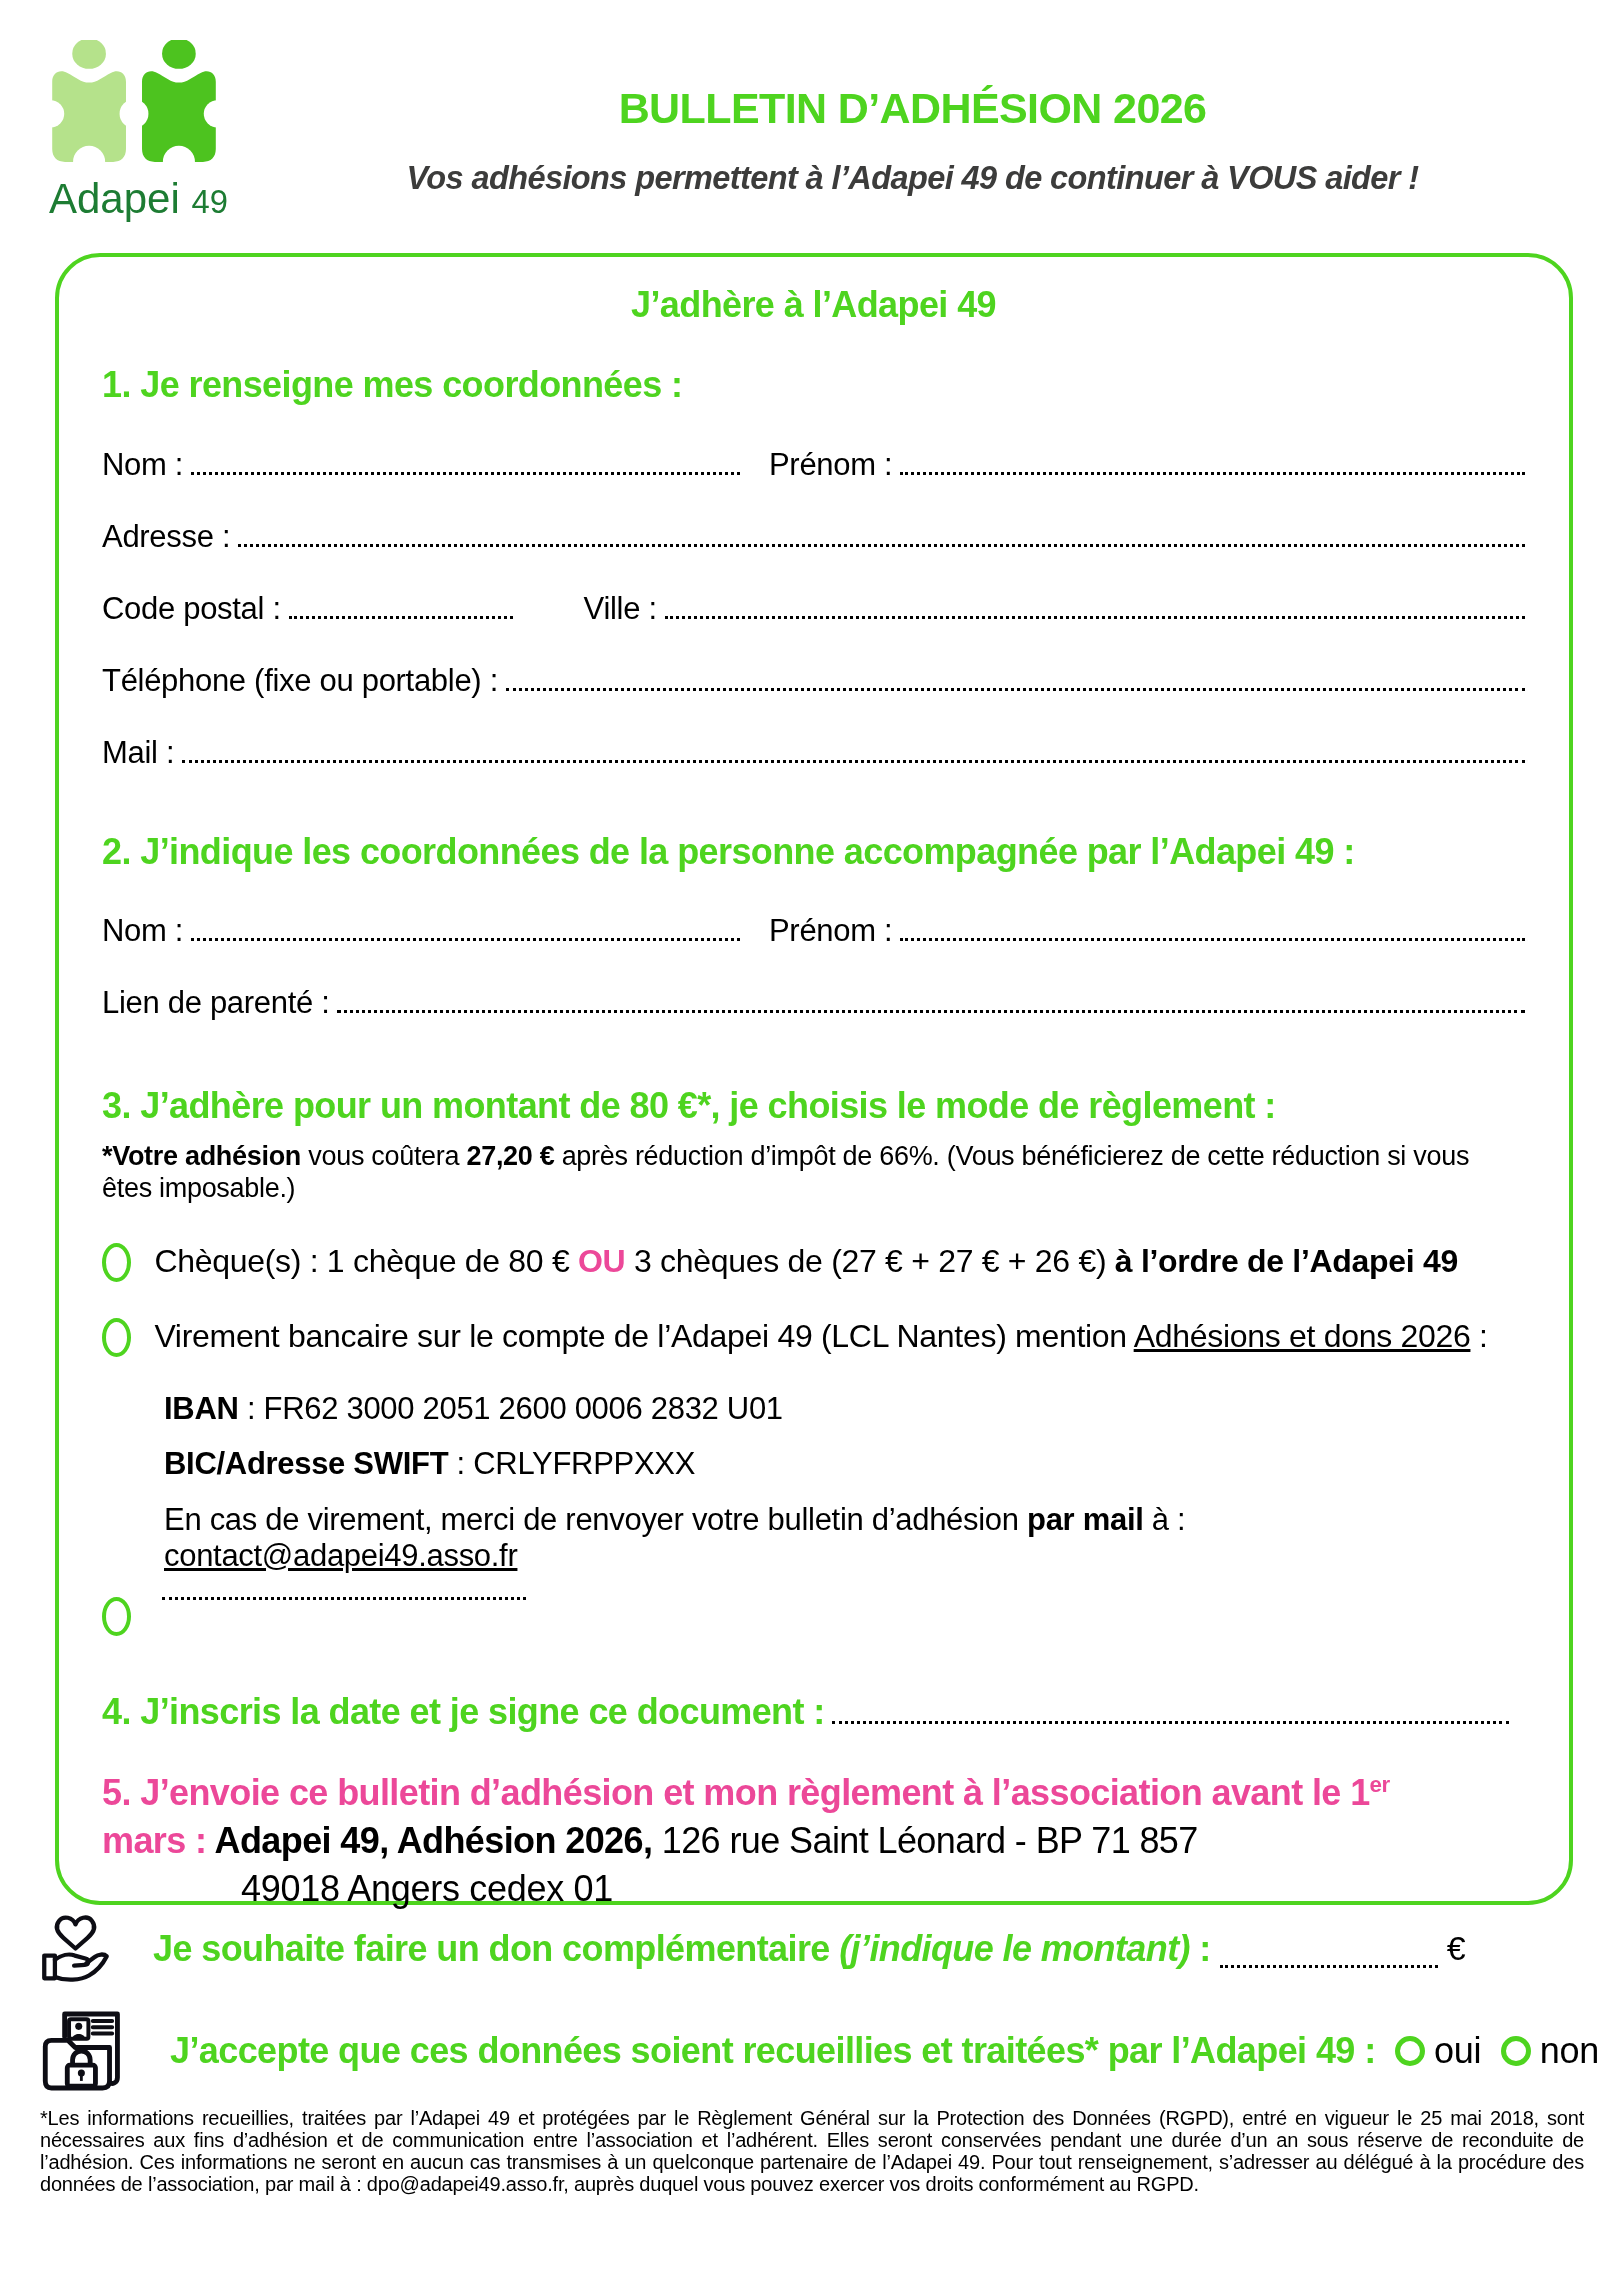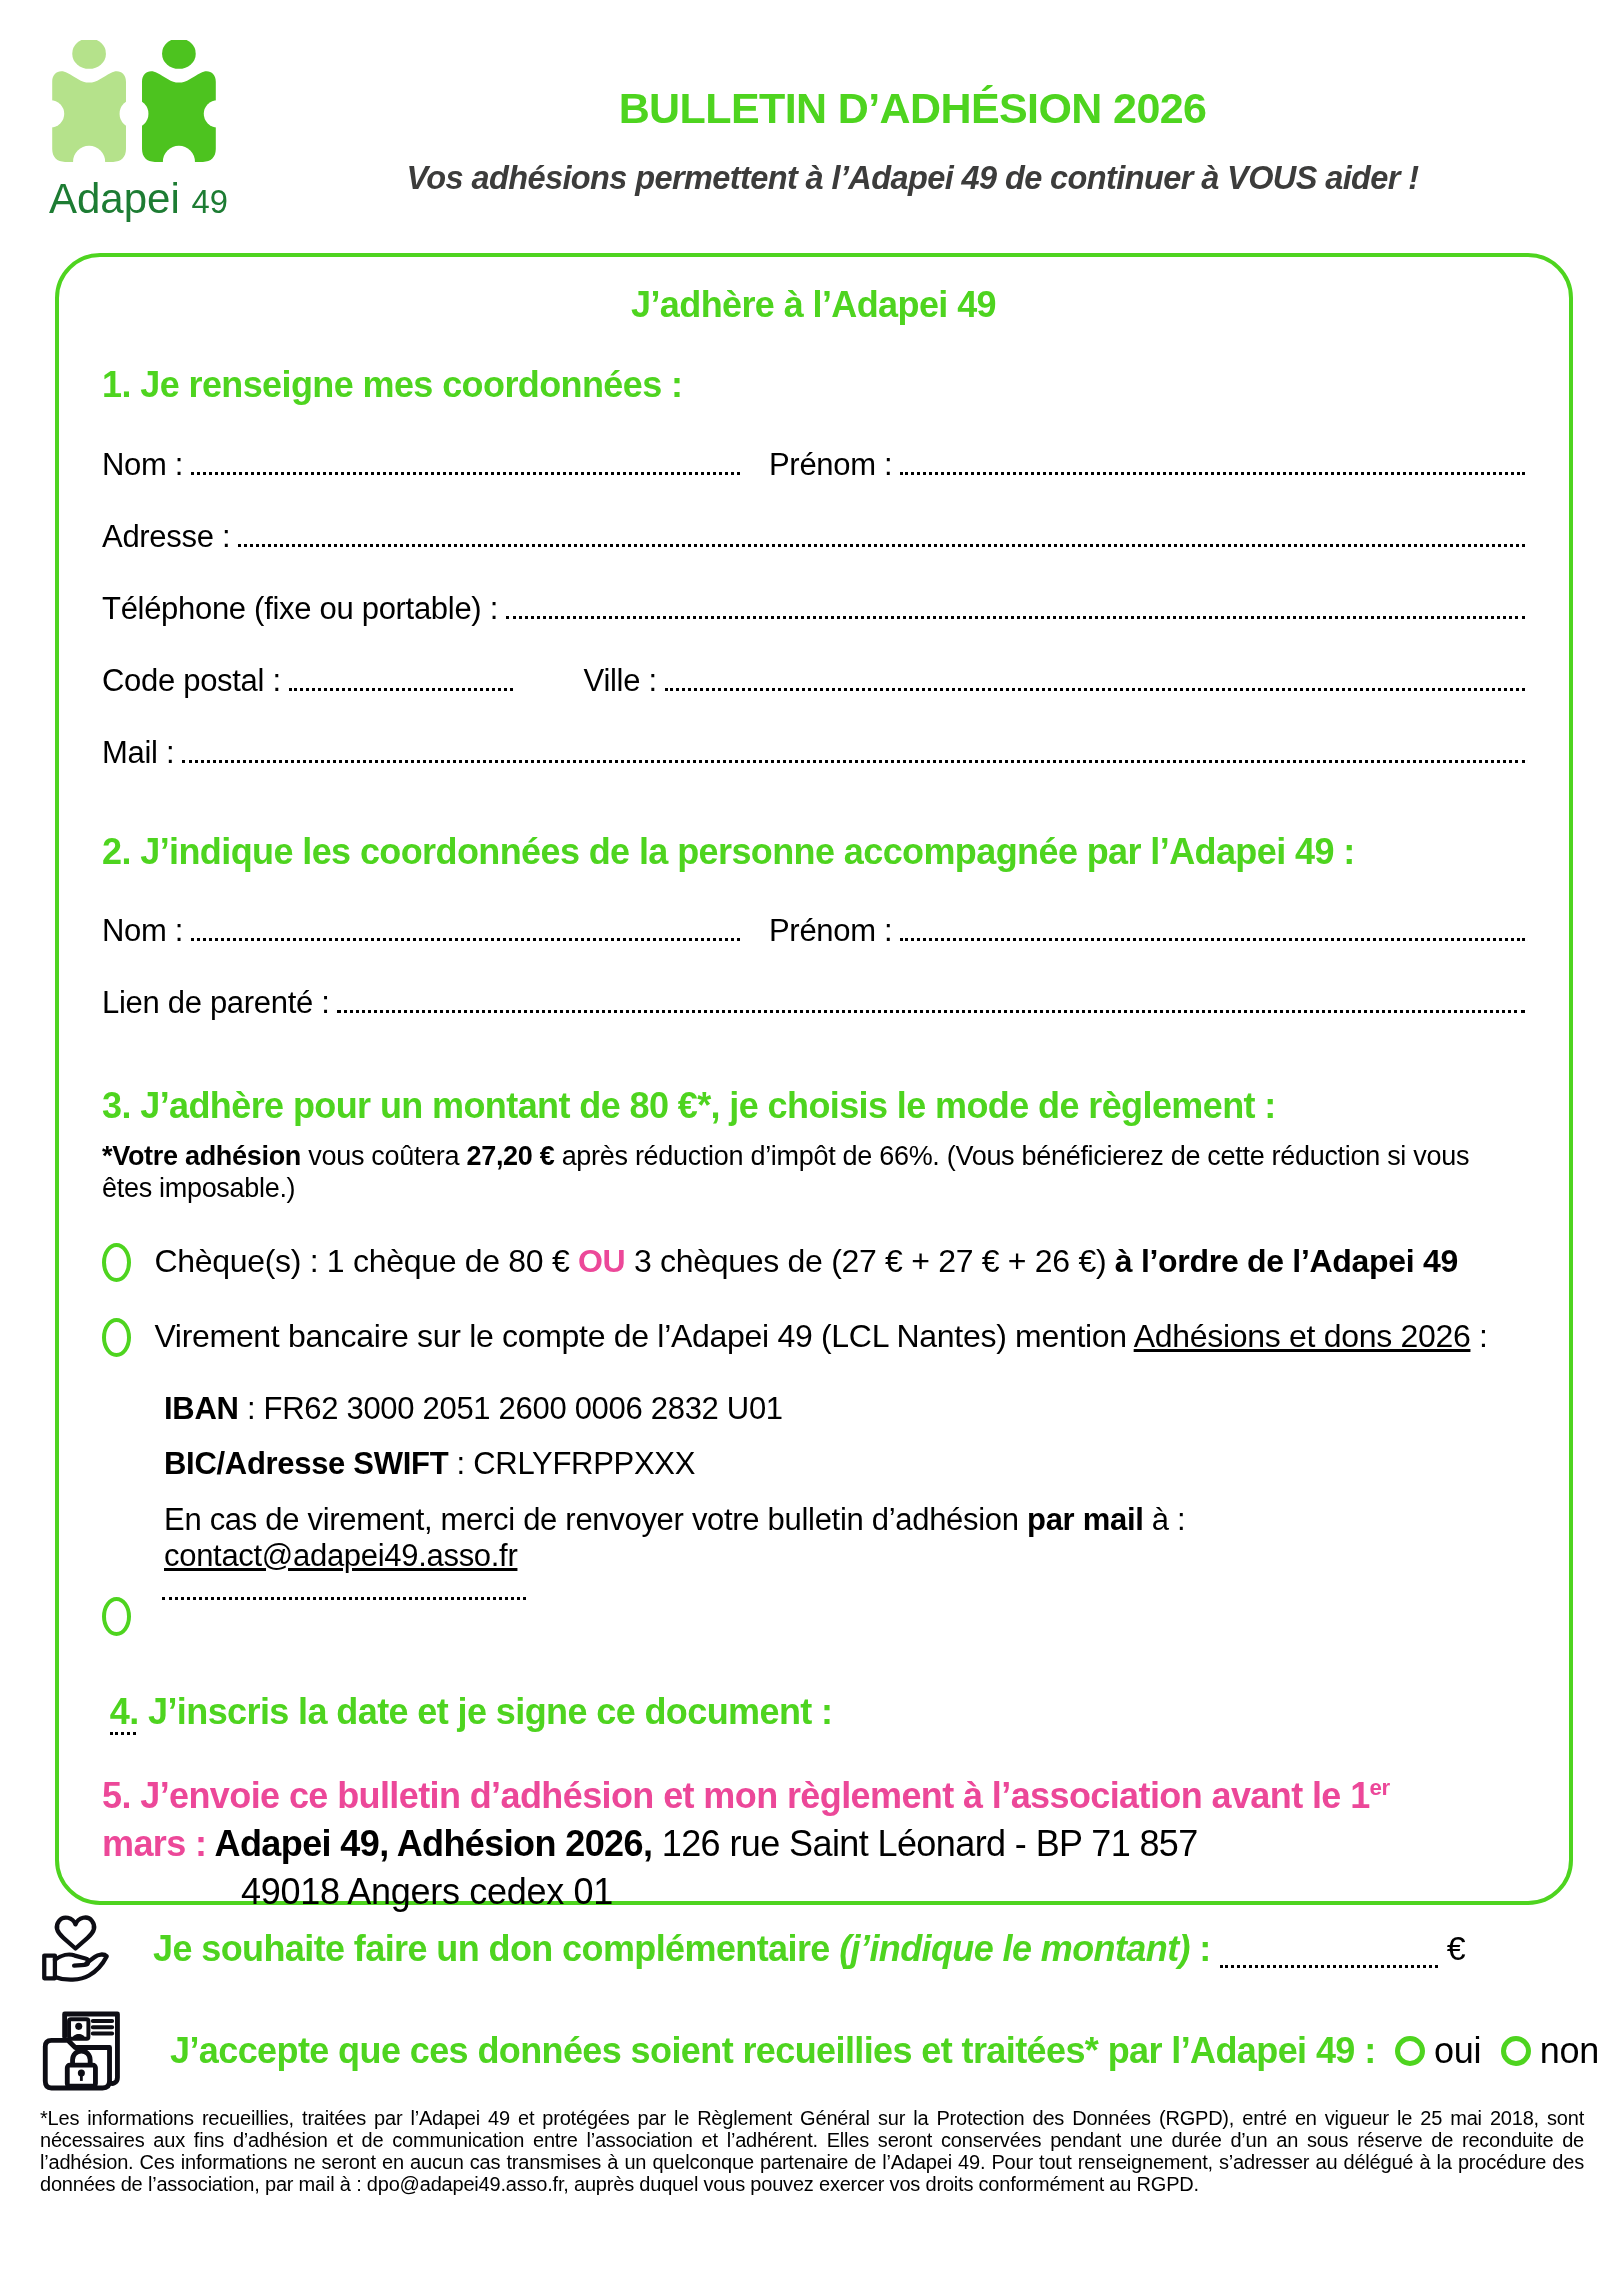--- a/index.html
+++ b/index.html
@@ -107,21 +107,21 @@
     margin-right: 23.4px;
     background: transparent;
   }
   .green-bold { color: #ec4899; font-weight: 700; }
   .b { font-weight: 700; }
   .u { text-decoration: underline; margin-top: 16px; }
 
   .indent-row { margin-top: 34px; padding-left: 62px; font-size: 31px; letter-spacing: -0.3px; }
   .indent-row.tight { margin-top: 19.5px; }
 
-  .s4-row { display: flex; align-items: baseline; margin-top: 55px; flex-direction: column; }
+  .s4-row { display: flex; align-items: baseline; margin-top: 55px; }
   .s4-row .dots { margin-right: 15.6px; flex: 1 1 auto; }
 
   .s5-line { font-size: 36px; line-height: 1.15; letter-spacing: -0.6px; }
   .s5-l1 { margin-top: 40px; }
   .s5-l2 { margin-top: 6.5px; }
   .s5-l3 { margin-top: 6.5px; padding-left: 139px; letter-spacing: -0.3px; }
   sup { font-size: 0.62em; vertical-align: super; line-height: 0; }
 
   
   .extra-row { position: absolute; left: 40px; right: 40px; display: flex; align-items: center; }
@@ -207,30 +207,30 @@
       <span class="gap-40"></span>
       <span class="lbl">Prénom :</span>
       <span class="dots"></span>
     </div>
 
     <div class="row r-adresse">
       <span class="lbl">Adresse :</span>
       <span class="dots"></span>
     </div>
 
-    <div class="row r-tel">
-      <span class="lbl">Téléphone (fixe ou portable) :</span>
-      <span class="dots"></span>
-    </div>
-
     <div class="row r-cp">
       <span class="lbl">Code postal :</span>
       <span class="dots dots-cp"></span>
       <span class="gap-60"></span>
       <span class="lbl">Ville :</span>
+      <span class="dots"></span>
+    </div>
+
+    <div class="row r-tel">
+      <span class="lbl">Téléphone (fixe ou portable) :</span>
       <span class="dots"></span>
     </div>
 
     <div class="row r-mail">
       <span class="lbl">Mail :</span>
       <span class="dots"></span>
     </div>
 
     <div class="sec-heading s2-heading">2. J’indique les coordonnées de la personne accompagnée par l’Adapei 49 :</div>
 

